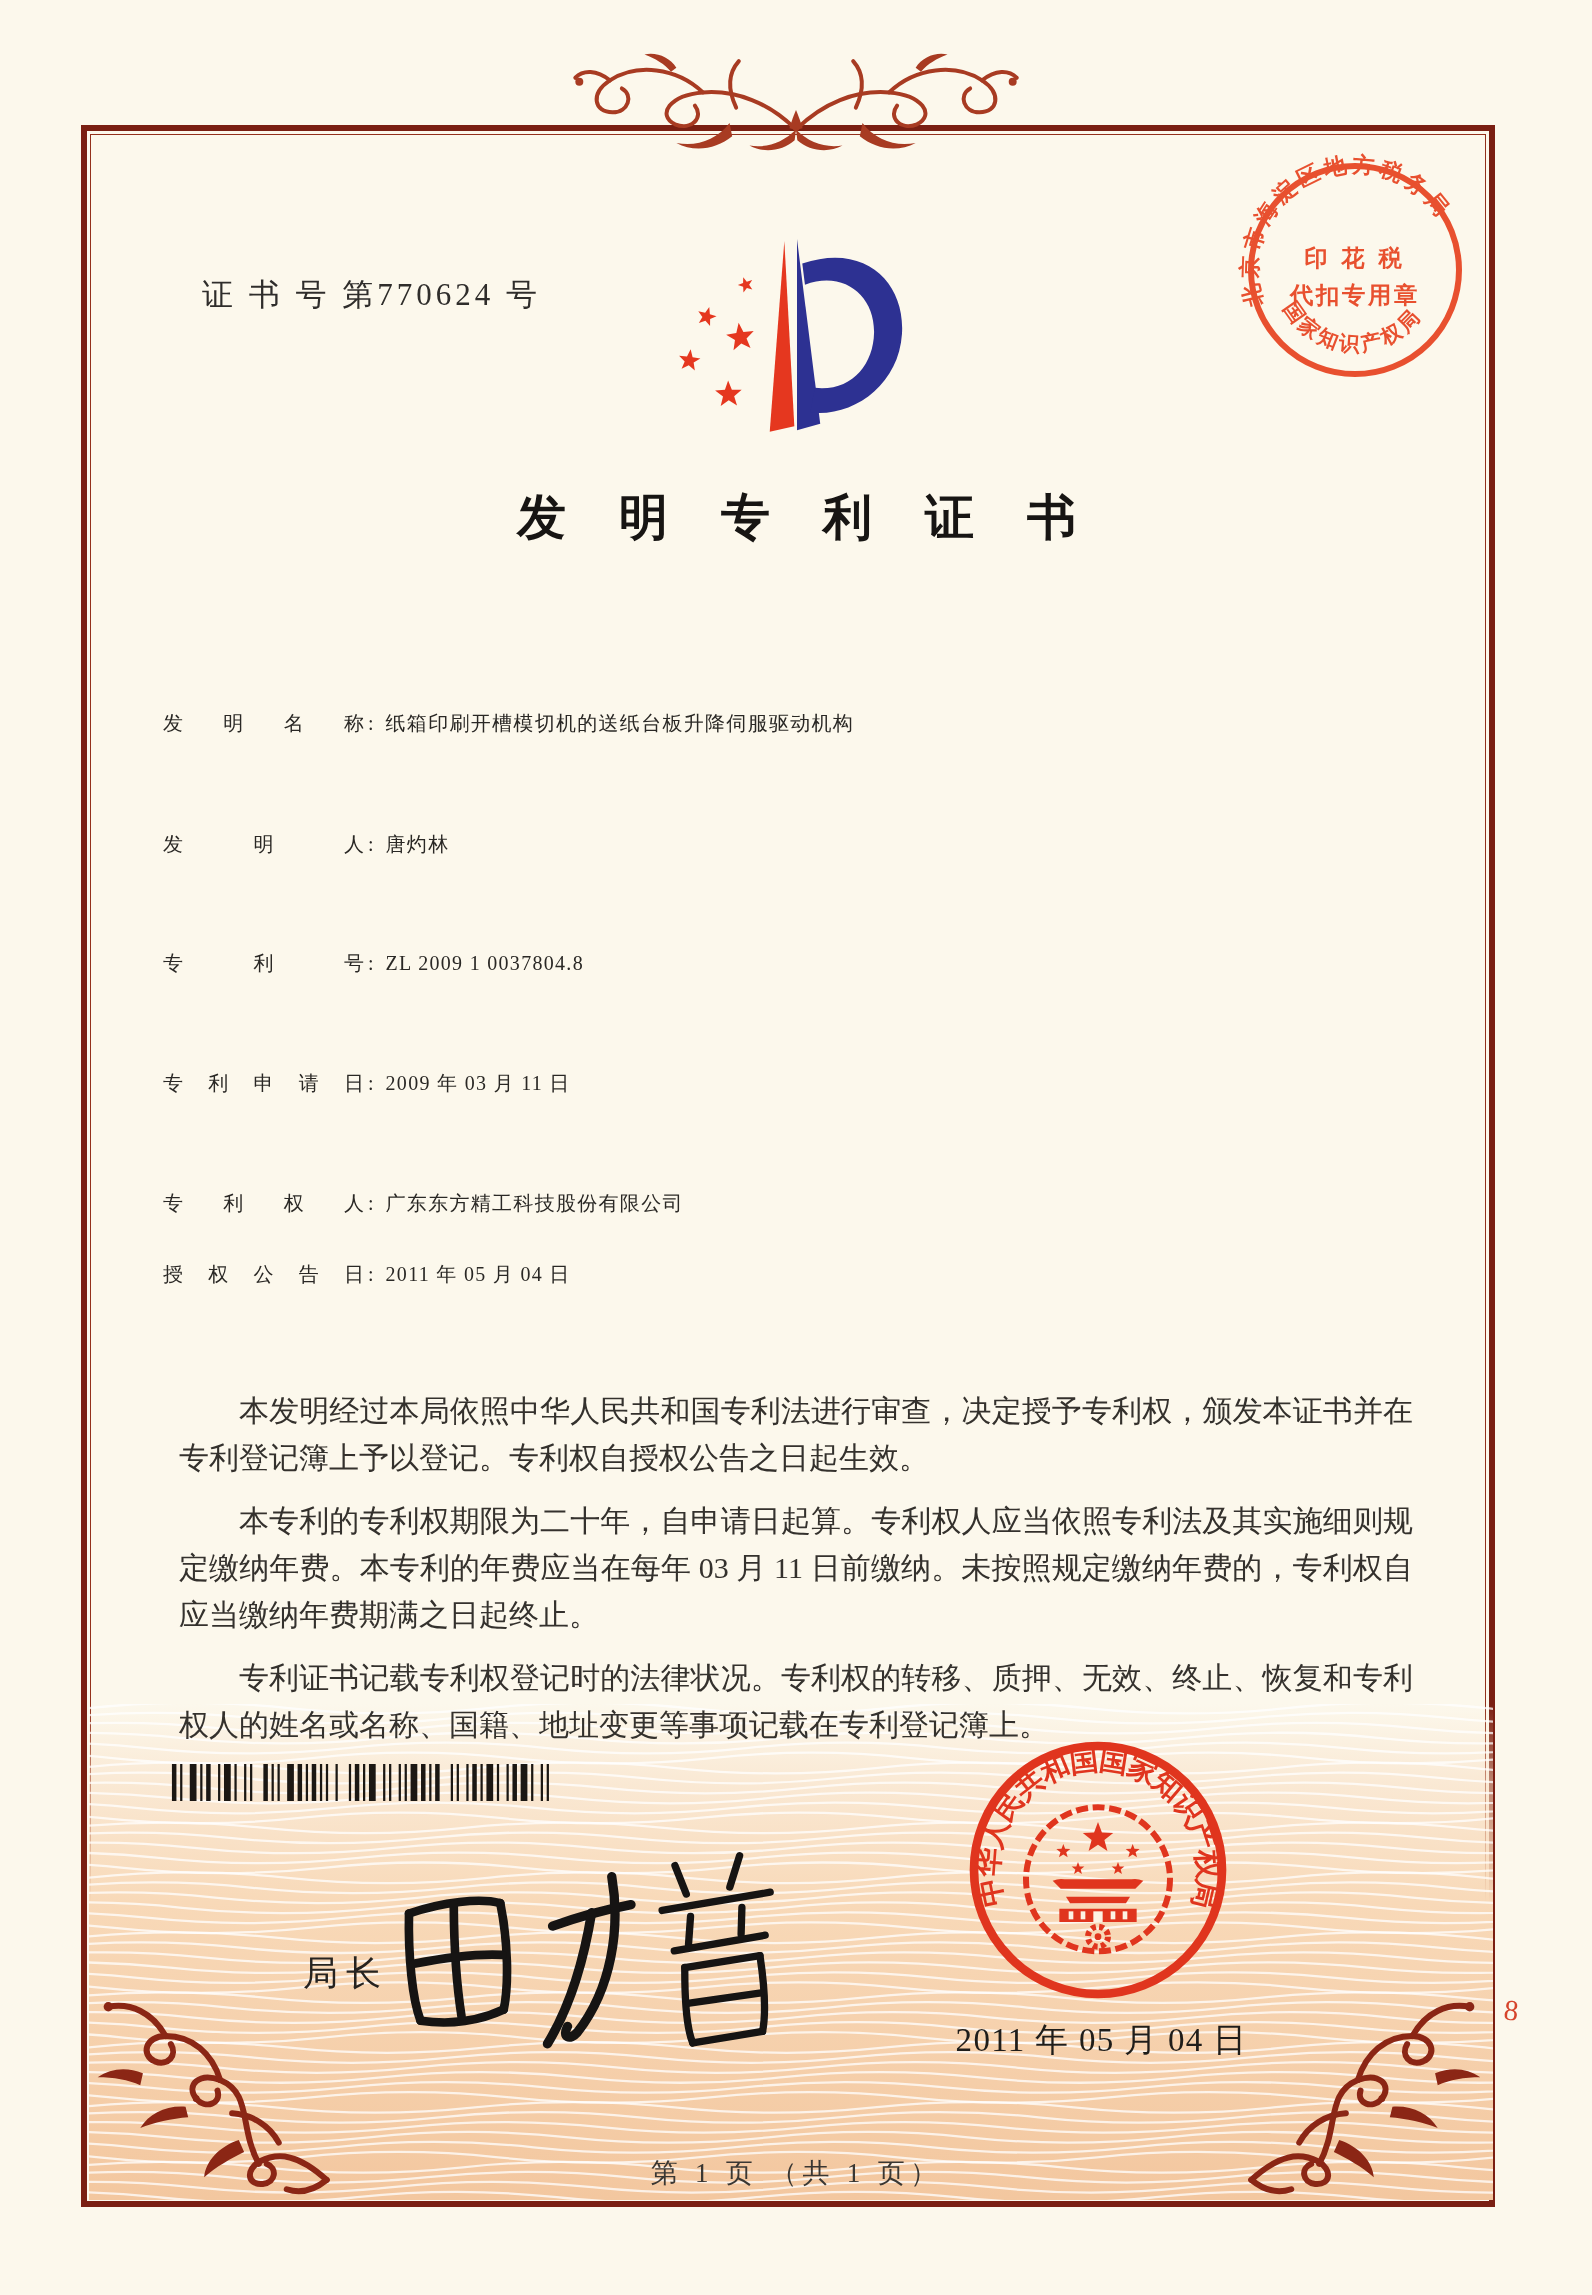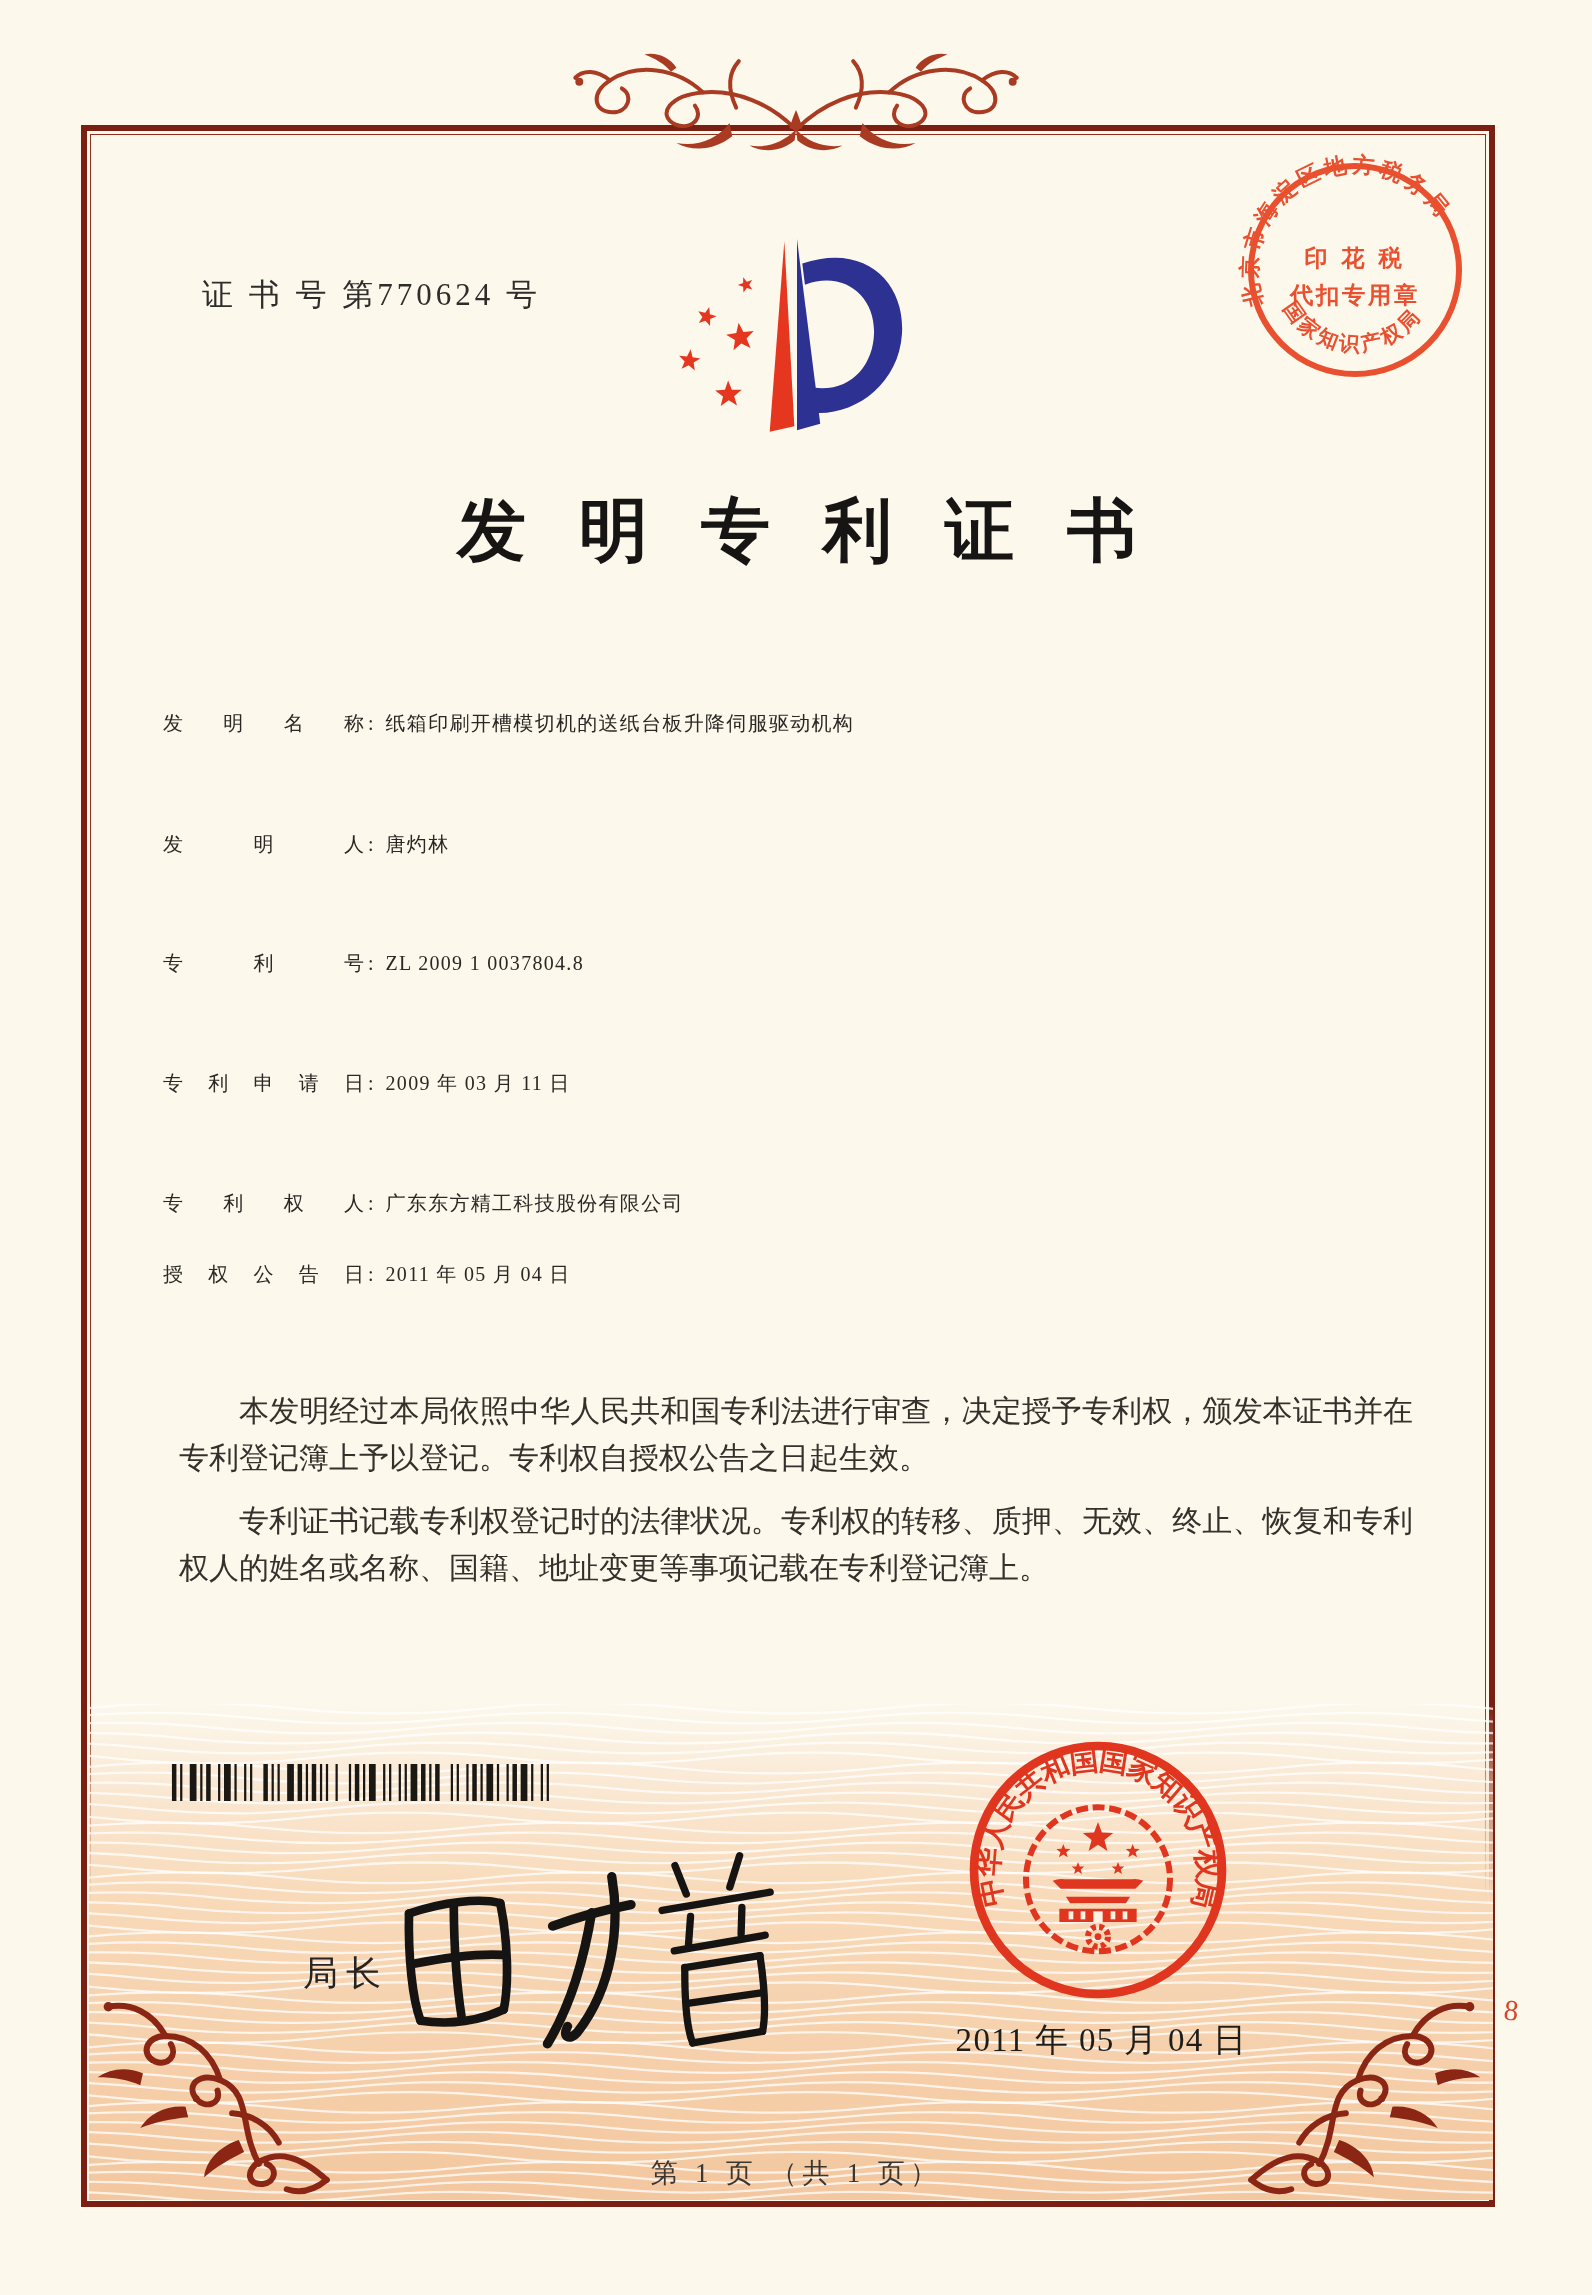--- a/index.html
+++ b/index.html
@@ -18,21 +18,21 @@
   .frame-inner{
     position:absolute;inset:2.7px;border:1.3px solid #93301c;
   }
   
   .cert-no{
     left:160px;top:274px;font-size:31px;color:#2f2d2b;letter-spacing:4px;white-space:nowrap;margin-left:42px;
   }
   
   .title{
     left:0;width:1593px;top:485px;text-align:center;
-    font-size:69px;font-weight:bold;color:#171513;
+    font-size:49px;font-weight:bold;color:#171513;
     letter-spacing:53px;padding-left:53px;box-sizing:border-box;white-space:nowrap;
   }
   
   .frow{
     left:163px;display:flex;align-items:baseline;font-size:20px;color:#2a2825;
     line-height:48px;white-space:nowrap;
   }
   .f-label{display:inline-block;width:201px;text-align-last:justify;text-align:justify;}
   .f-colon{margin:0 12px 0 4px;}
   .f-value{letter-spacing:1.3px;}
@@ -215,20 +215,21 @@
     <span class="f-value">广东东方精工科技股份有限公司</span>
 </div>
 <div class="abs frow" style="top:1250px">
   <span class="f-label">授权公告日</span>
     <span class="f-colon">:</span>
     <span class="f-value">2011 年 05 月 04 日</span>
 </div>
 
 <div class="abs body-text">
   <p>本发明经过本局依照中华人民共和国专利法进行审查，决定授予专利权，颁发本证书并在专利登记簿上予以登记。专利权自授权公告之日起生效。</p>
+  <p>本专利的专利权期限为二十年，自申请日起算。专利权人应当依照专利法及其实施细则规定缴纳年费。本专利的年费应当在每年 03 月 11 日前缴纳。未按照规定缴纳年费的，专利权自应当缴纳年费期满之日起终止。</p>
   <p>专利证书记载专利权登记时的法律状况。专利权的转移、质押、无效、终止、恢复和专利权人的姓名或名称、国籍、地址变更等事项记载在专利登记簿上。</p>
 </div>
 
 <svg id="barcode" class="abs" style="left:170px;top:1764px" width="506" height="37" viewBox="0 0 760 56">
     <rect x="0.0" y="0" width="6.8" height="56" fill="#1b1713"></rect>
     <rect x="12.4" y="0" width="3.4" height="56" fill="#1b1713"></rect>
     <rect x="27.0" y="0" width="10.2" height="56" fill="#1b1713"></rect>
     <rect x="42.8" y="0" width="3.4" height="56" fill="#1b1713"></rect>
     <rect x="51.8" y="0" width="6.8" height="56" fill="#1b1713"></rect>
     <rect x="69.8" y="0" width="3.4" height="56" fill="#1b1713"></rect>

